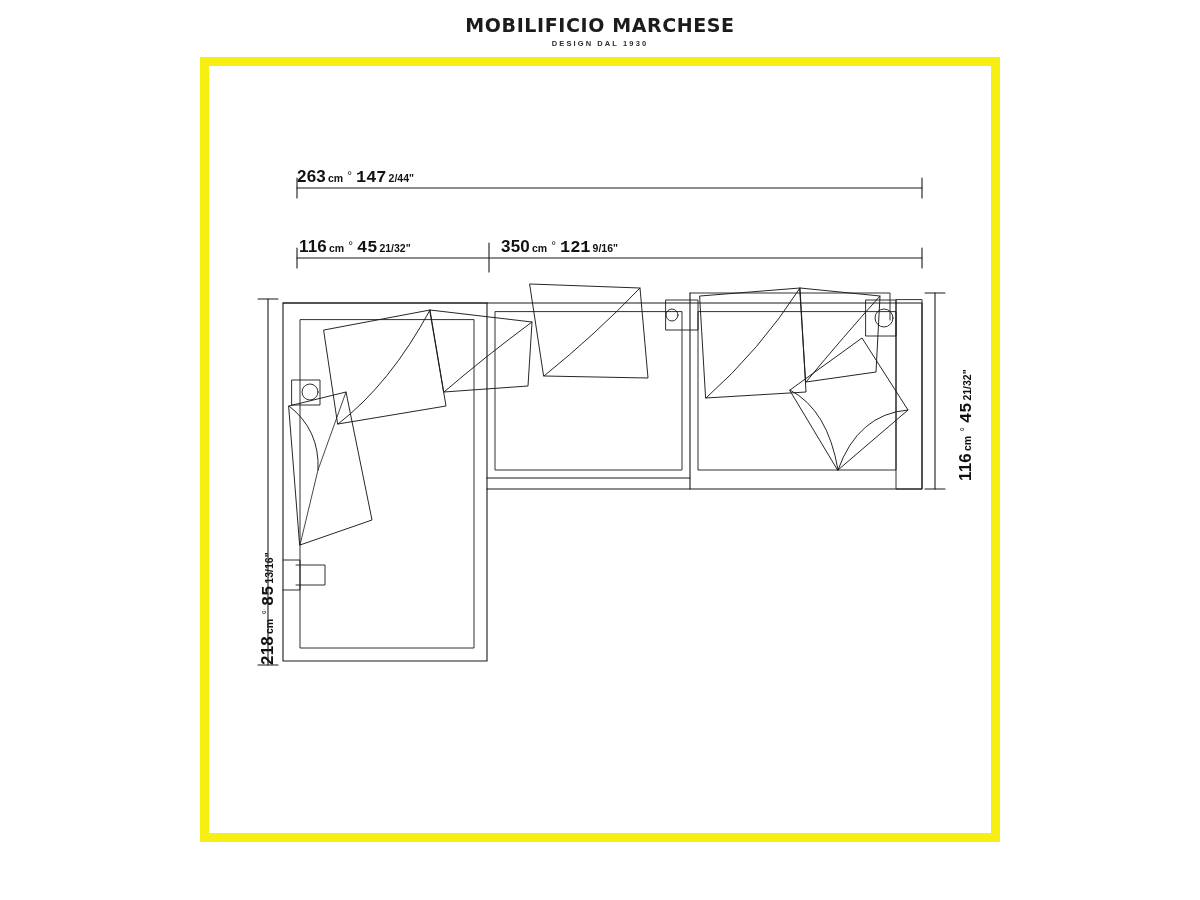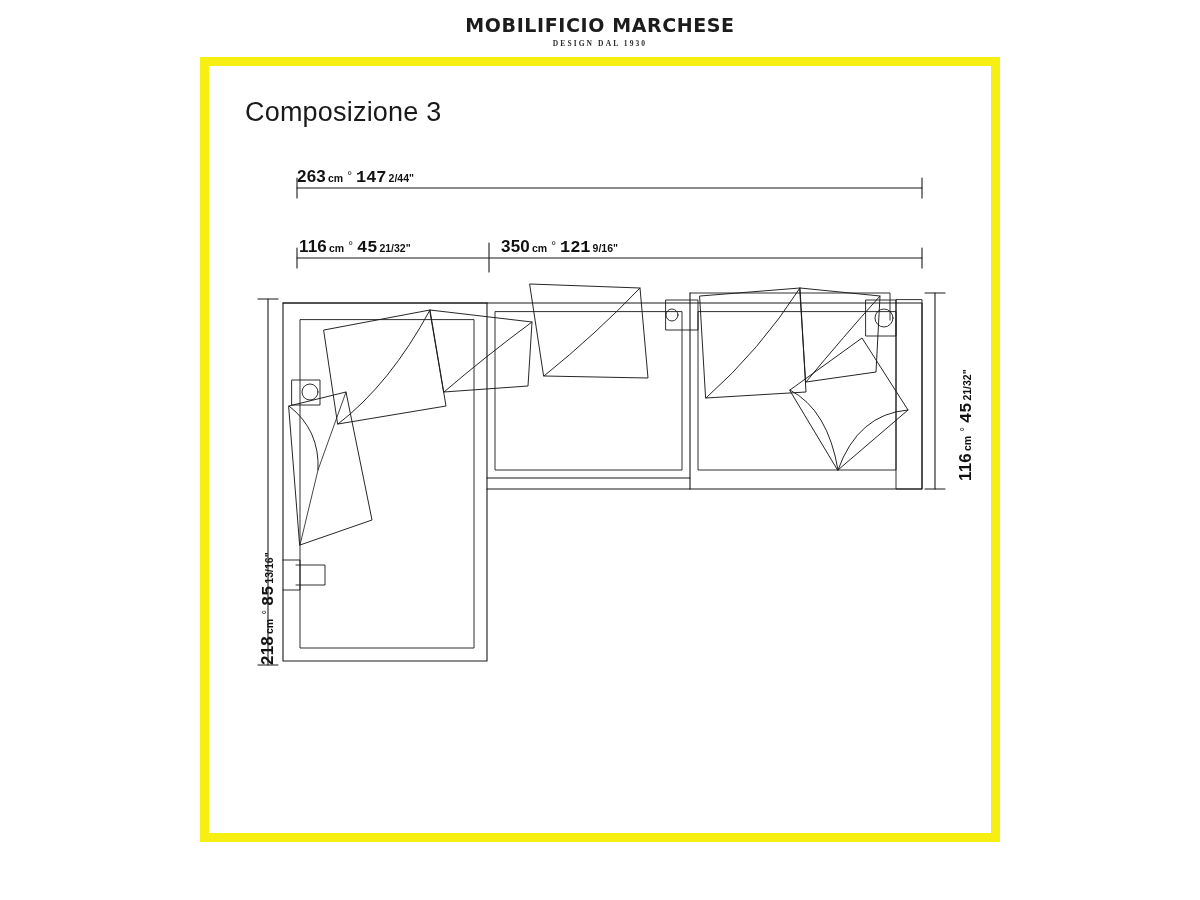--- a/index.html
+++ b/index.html
@@ -30,21 +30,21 @@
   }
   .brand-name {
     font-family: "DejaVu Sans", sans-serif;
     font-size: 19px;
     font-weight: 700;
     letter-spacing: 0.6px;
     color: #1c1c1c;
   }
   .brand-tag {
     margin-top: 3px;
-    font-family: Liberation Serif, serif;
+    font-family: Liberation Sans, sans-serif;
     font-size: 7.5px;
     font-weight: 700;
     letter-spacing: 2.1px;
     color: #2b2b2b;
   }
 
   
   .frame {
     position: absolute;
     left: 200px;
@@ -119,21 +119,20 @@
 
 <div class="page">
 
   <div class="brand">
     <div class="brand-name">MOBILIFICIO MARCHESE</div>
     <div class="brand-tag">DESIGN DAL 1930</div>
   </div>
 
   <div class="frame"></div>
 
-  <div class="title">Composizione 3</div>
 
   <div class="dim" style="left:297px; top:167px;">
     <span class="cm-num">263</span><span class="cm-unit">cm</span><span class="sep">°</span><span class="in-num">147</span><span class="in-frac">2/44"</span>
   </div>
 
   <div class="dim" style="left:299px; top:237px;">
     <span class="cm-num">116</span><span class="cm-unit">cm</span><span class="sep">°</span><span class="in-num">45</span><span class="in-frac">21/32"</span>
   </div>
 
   <div class="dim" style="left:501px; top:237px;">

